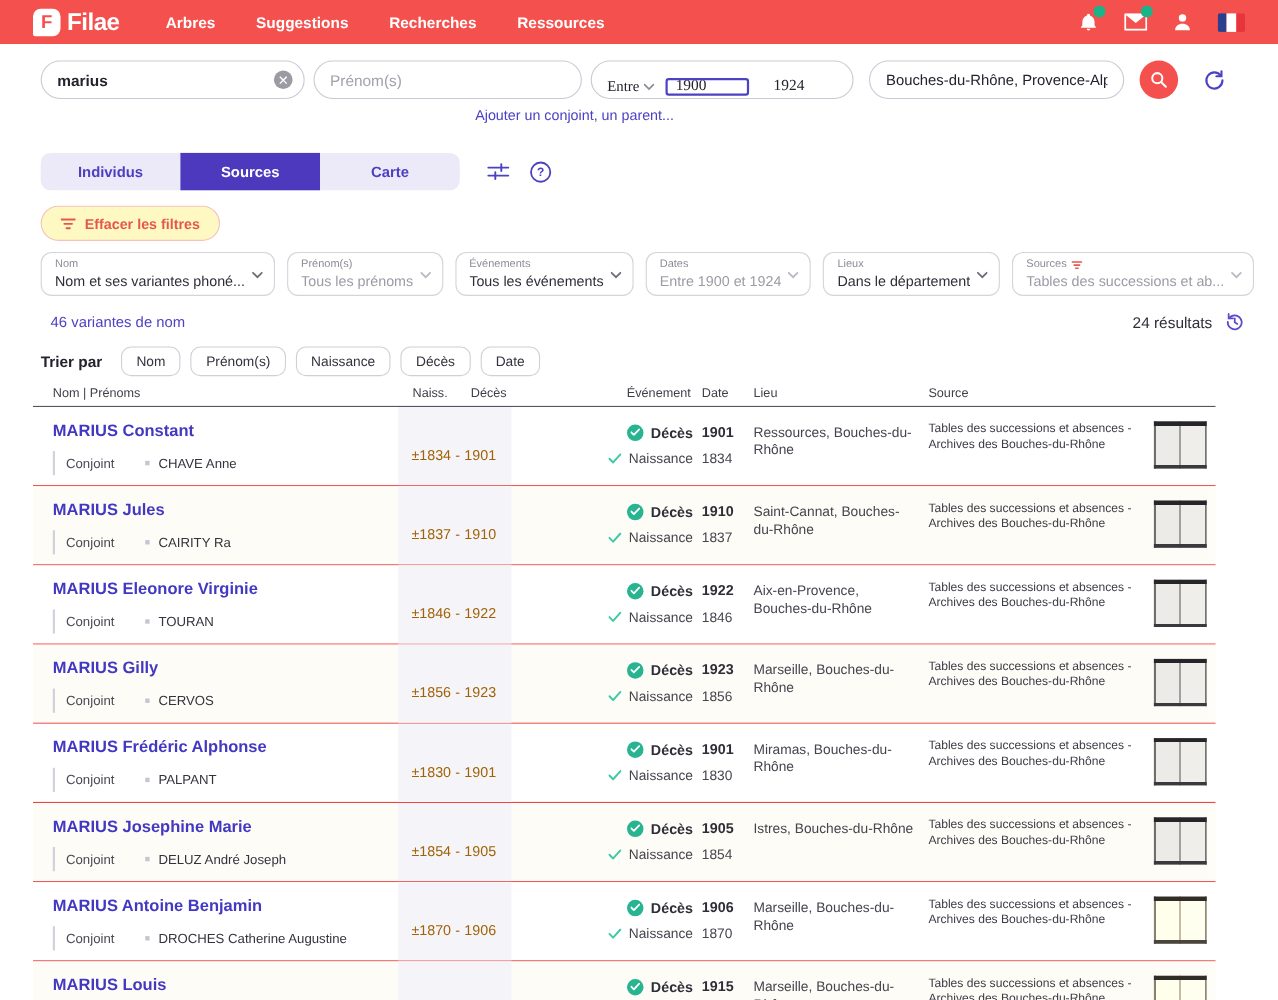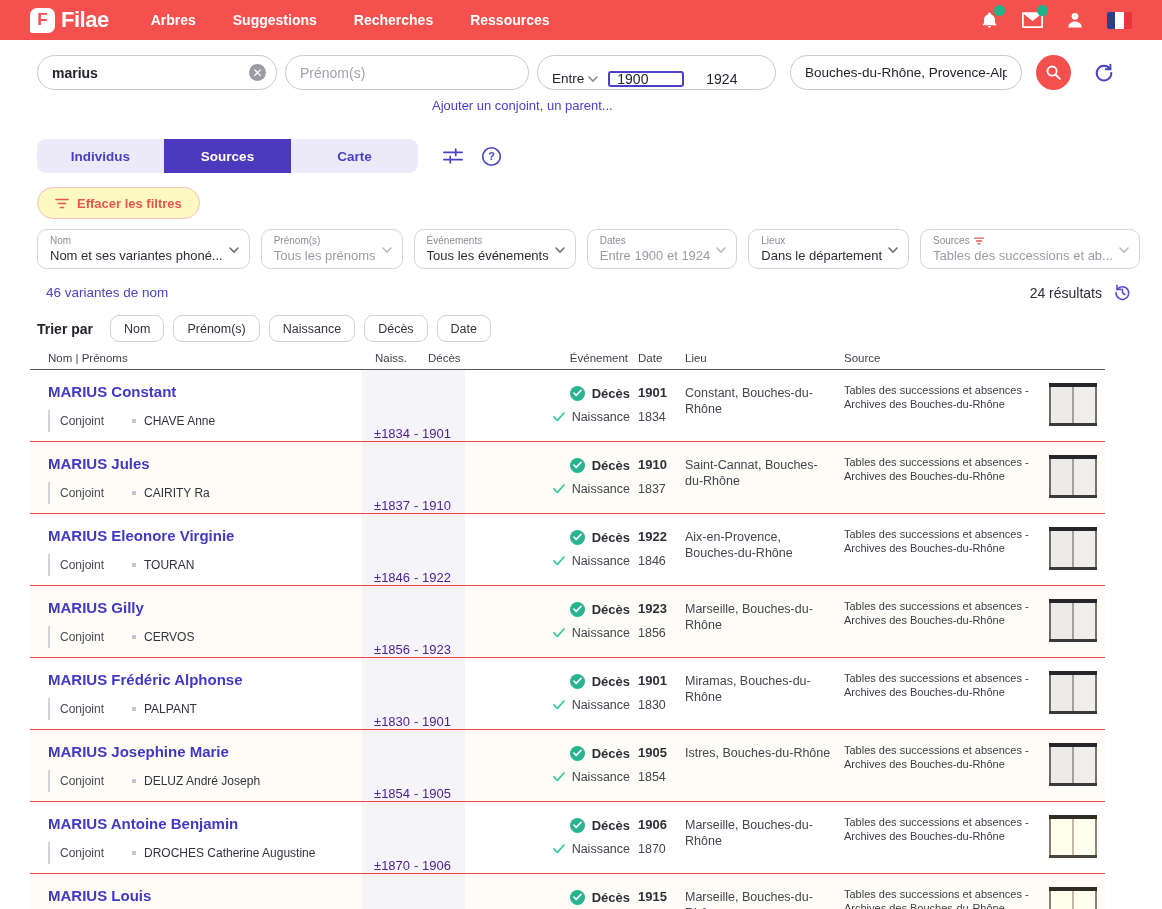--- a/index.html
+++ b/index.html
@@ -25,21 +25,21 @@
   .search-row { display:flex; align-items:center; padding:15px 0 0 37px; gap:8px; }
   .pill { height:35px; border:1.5px solid #c9c9d3; border-radius:18px; background:#fff; display:flex; align-items:center; }
   .inp { border:none; outline:none; font-family:inherit; font-size:14px; color:#23232e; background:transparent; }
   .lastname-wrap { width:240px; padding:0 10px 0 14px; }
   .lastname-wrap input { flex:1; font-weight:700; }
   .clear-btn { width:17px; height:17px; border-radius:50%; background:#9b9ba4; color:#fff; font-size:12px;
     display:flex; align-items:center; justify-content:center; cursor:pointer; line-height:1; }
   .firstname-wrap { width:244px; padding:0 14px; }
   .firstname-wrap input { flex:1; }
   .firstname-wrap input::placeholder { color:#a2a2ad; }
-  .daterange-wrap { width:239px; padding:12px 4px 0 14px; gap:4px; }
+  .daterange-wrap { width:239px; padding:12px 4px 0 14px; gap:4px;font-family:Liberation Serif, serif; }
   .op-label { font-size:13.5px; color:#23232e; }
   .chev { width:10px; height:10px; flex:none; }
   .year-inp-focus { width:76px; height:16px; border:2px solid #4b41c4; border-radius:3px; padding:0 7px; margin-left:6px; }
   .year-inp { width:72px; padding:0 0 0 18px; }
   .place-wrap { width:232px; padding:0 14px; margin-left:6px; }
   .place-wrap input { flex:1; font-size:13.5px; }
   .search-btn { width:35px; height:35px; border-radius:50%; background:#f4514e; border:none; margin-left:6px;
     display:flex; align-items:center; justify-content:center; cursor:pointer; }
   .reset-btn { margin-left:14px; cursor:pointer; display:flex; }
   .add-link-row { padding:6px 0 0 432px; }
@@ -89,21 +89,21 @@
   .results { margin:10px 30px 0 30px; width:1075px; }
   .grid { display:grid; grid-template-columns:332px 103px 165px 46px 168px 205px 56px; }
   .thead { border-bottom:1.5px solid #55555f; padding-bottom:5px; font-size:11.5px; color:#3f3f4a; }
   .th-name { padding-left:18px; }
   .th-dates { display:flex; padding-left:13px; } .th-dates span:first-child { width:53px; }
   .th-event { text-align:right; padding-right:2px; }
   .th-date { padding-left:8px; }
   .th-place { padding-left:9px; }
   .result-row { min-height:72px; border-bottom:1px solid #ef4444; background:#fff; }
   .result-row:nth-child(even) { background:#fefcf6; }
-  .cell-dates { background:#f5f5f9; display:flex; justify-content:space-between; padding:16px 14px 0 12px; font-size:13px; color:#4c1d95; align-items:flex-end; }
+  .cell-dates { background:#f5f5f9; display:flex; justify-content:space-between; padding:16px 14px 0 12px; font-size:13px; color:#a16207; align-items:center; }
   .cell-dates span { line-height:14px; }
   .cell-name { padding:13px 0 0 18px; }
   .person-link { font-size:15px; font-weight:700; color:#4338c2; text-decoration:none; cursor:pointer; }
   .spouse-line { display:flex; align-items:center; margin-top:9px; }
   .rel-bar { width:2px; height:22px; background:#d2d2dc; margin-right:10px; }
   .rel-label { font-size:12px; color:#4a4a55; width:62px; }
   .spouse-dot { width:4px; height:4px; background:#c6c6d0; margin:0 8px 0 10px; }
   .spouse-name { font-size:12px; color:#33333e; }
   .cell-events { padding-top:15px; }
   .ev-line { display:flex; align-items:center; justify-content:flex-end; gap:7px; height:16px; }
@@ -342,21 +342,21 @@
         <svg width="12" height="10" viewBox="0 0 12 10" fill="none" stroke="#3ec9a7" stroke-width="1.8" stroke-linecap="round" stroke-linejoin="round">
               <path d="M1 5l3.4 3.4L11 1"></path>
             </svg>
         <span class="ev-birth-label">Naissance</span>
       </div>
     </div>
     <div class="cell-years">
       <div class="yr-death">1901</div>
       <div class="yr-birth">1834</div>
     </div>
-    <div class="cell-place">Constant, Bouches-du-Rhône</div>
+    <div class="cell-place">Ressources, Bouches-du-Rhône</div>
     <div class="cell-source">Tables des successions et absences - Archives des Bouches-du-Rhône</div>
     <div class="cell-thumb">
           <div class="thumb"></div>
         </div>
   </div>
 
   <div class="grid result-row">
     <div class="cell-name">
       <a class="person-link">MARIUS Jules</a>
       <div class="spouse-line">

